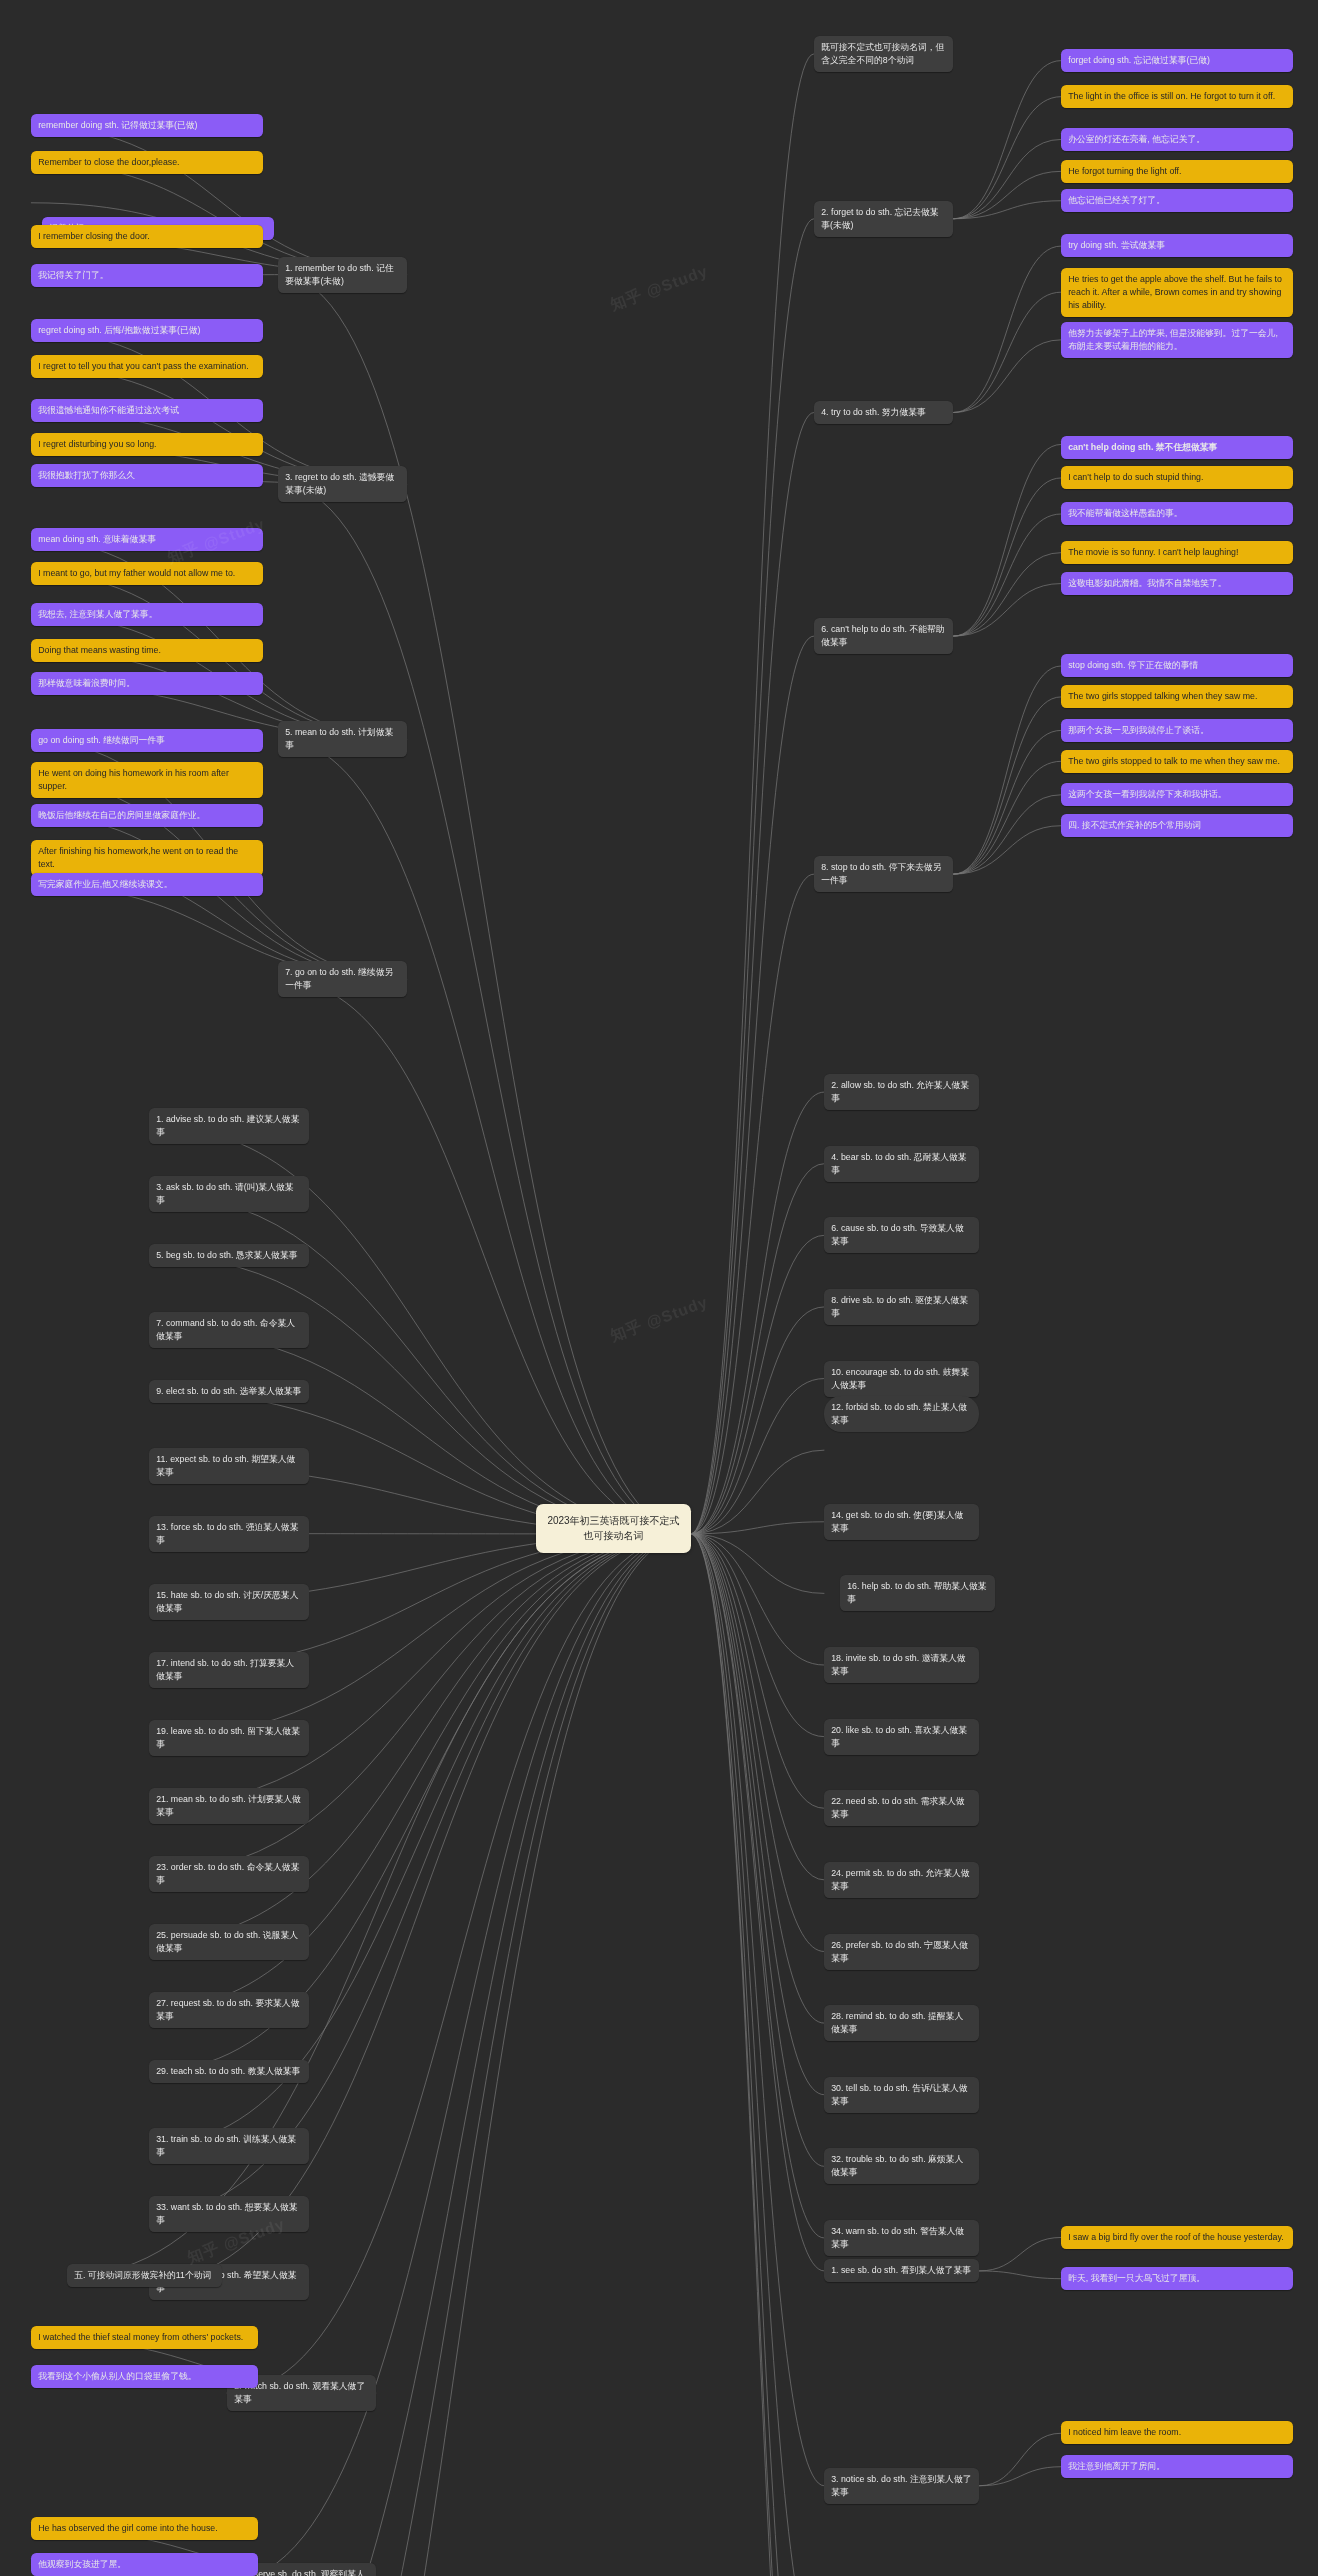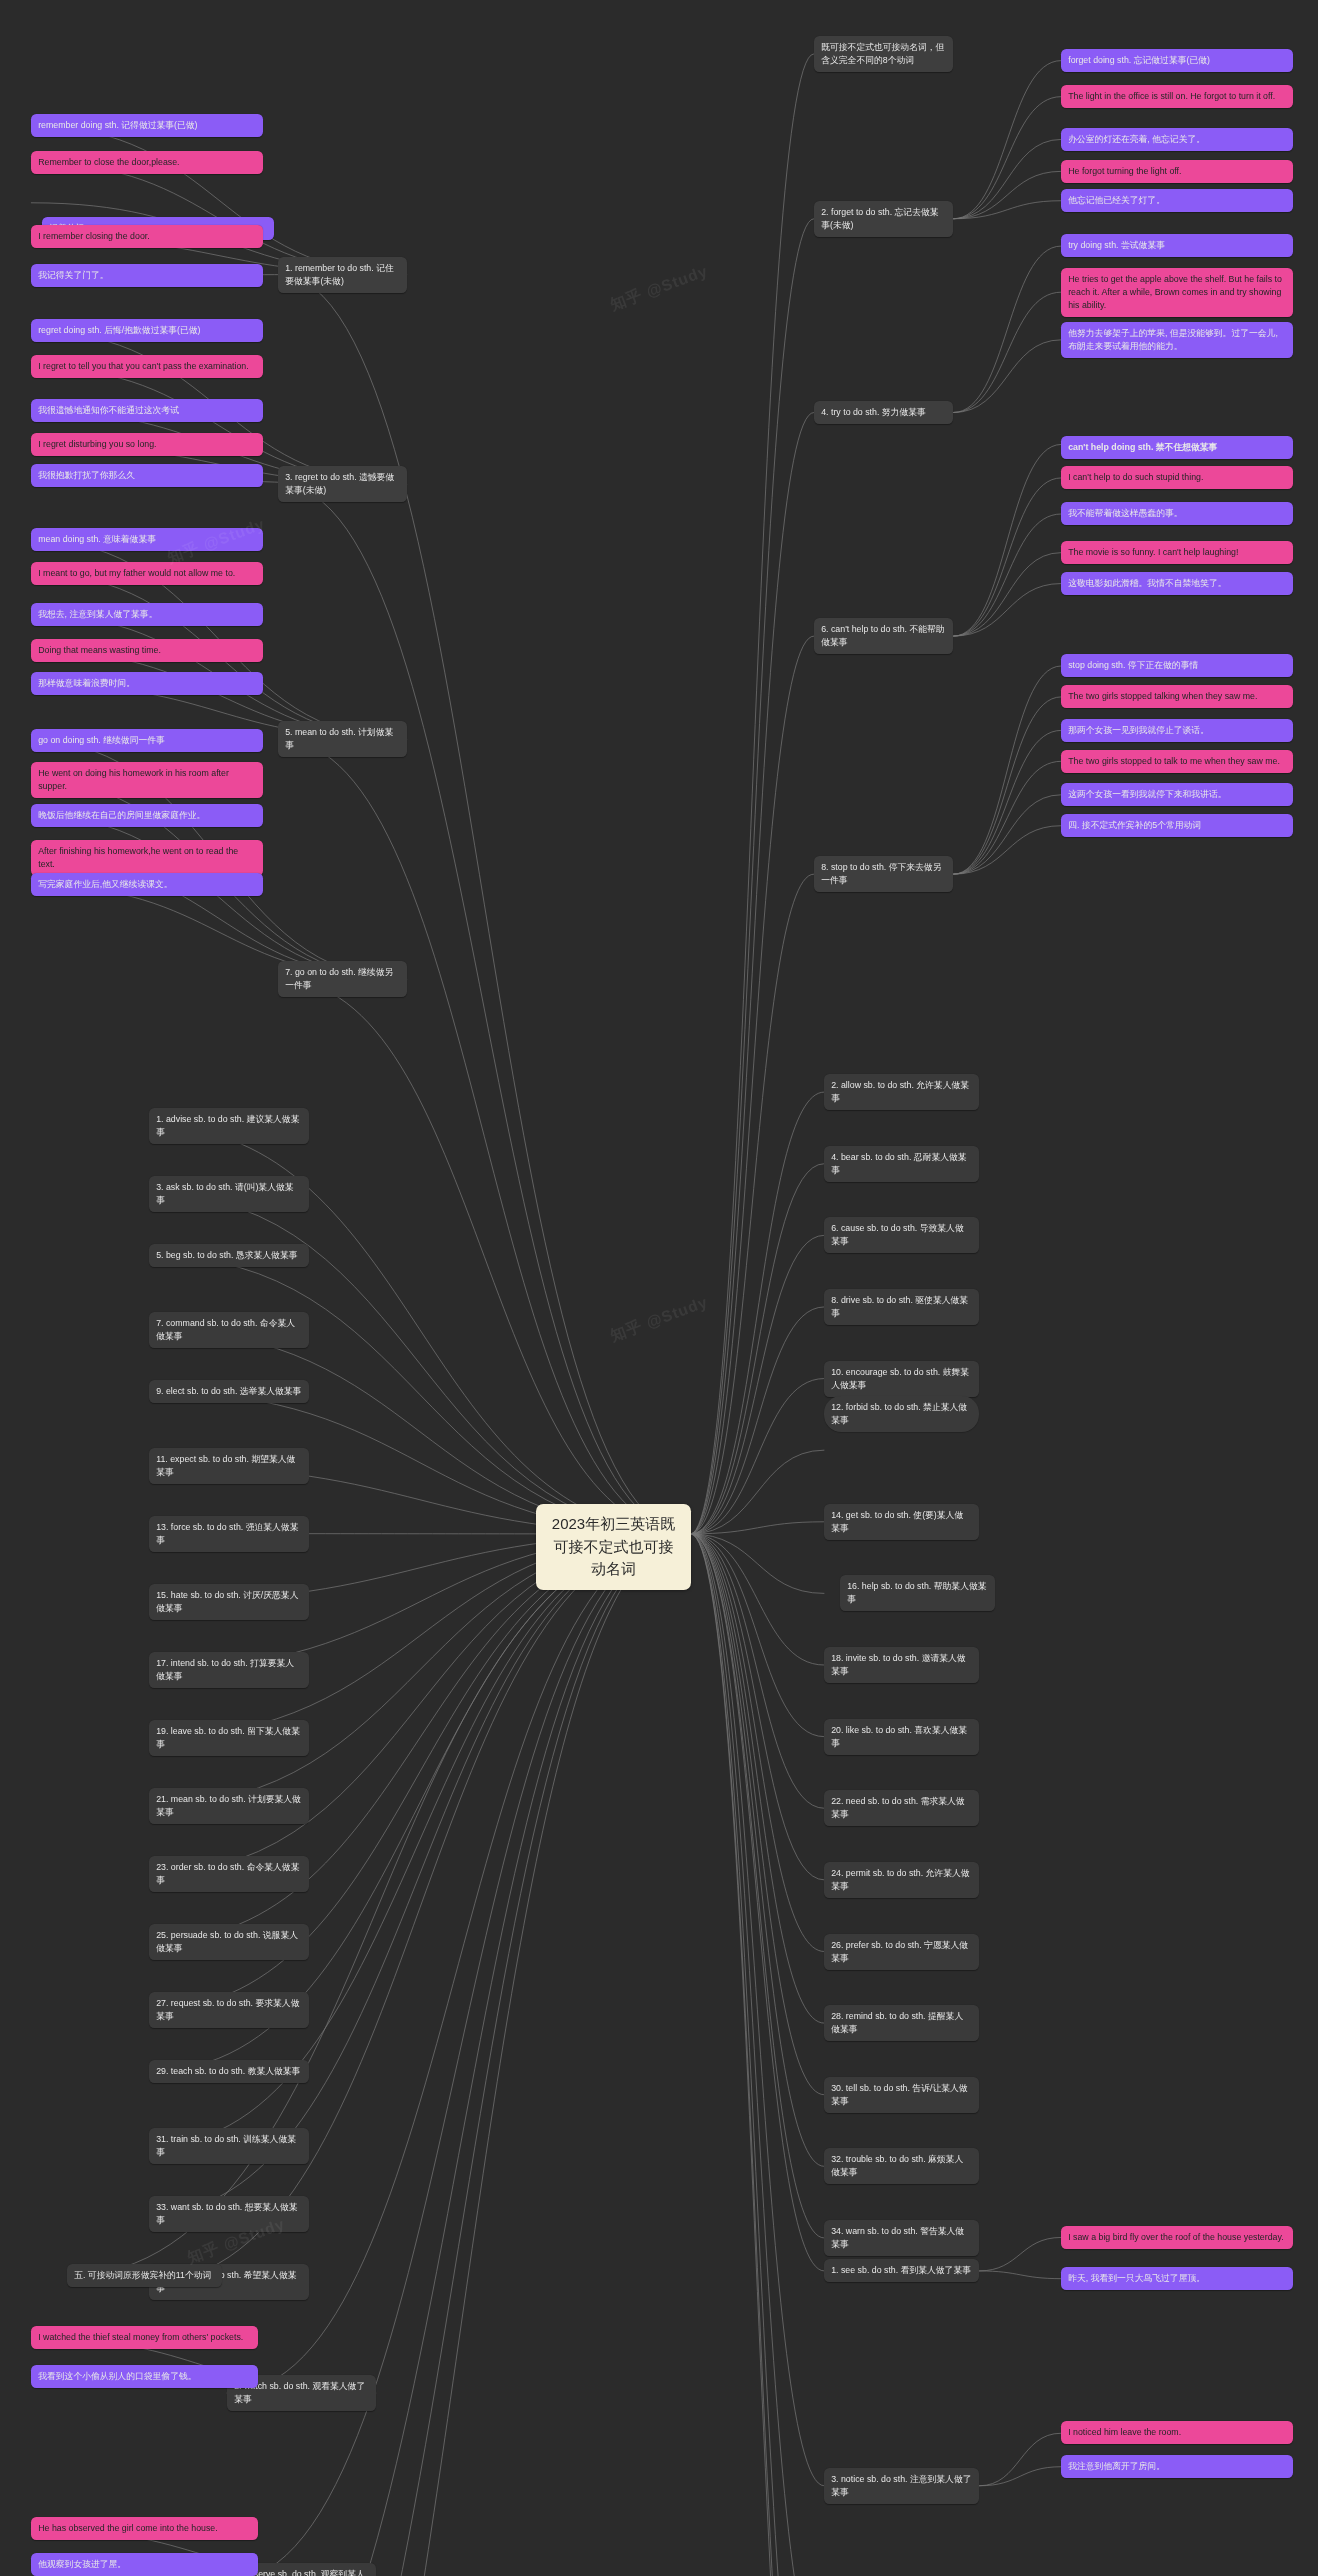--- a/index.html
+++ b/index.html
@@ -2,26 +2,26 @@
 <html style="font-size:8.2px"><head>
 <meta charset="utf-8">
 <style>
   html,body{margin:0;padding:0;background:#2b2b2b;}
   body{width:1319px;height:3244px;position:relative;font-family:"Liberation Sans","DejaVu Sans",sans-serif;overflow:hidden;}
   #canvas{position:absolute;left:0;top:0;width:1319px;height:3244px;background:#2b2b2b;}
   svg.links{position:absolute;left:0;top:0;width:1319px;height:3244px;pointer-events:none;}
   .node{position:absolute;box-sizing:border-box;border-radius:5.2px;padding:5.2px 7.2px;
         font-size:8.8px;line-height:1.45;color:#e8e8e8;background:#3a3a3a;
         box-shadow:0 0.5px 1px rgba(0,0,0,.35);}
-  .node.l1{background:#f6f0d8;color:#2b2b2b;border-radius:7.2px;text-align:center;font-size:15px;
+  .node.l1{background:#f6f0d8;color:#2b2b2b;border-radius:7.2px;text-align:center;font-size:10px;
            line-height:1.5;padding:9.3px 10.3px;box-shadow:0 1px 3.1px rgba(0,0,0,.4);}
   .node.l2{background:#3e3e3e;}
   .node.l3{background:#3a3a3a;}
   .node.leaf{background:#8b5cf6;}
-  .node.light{background:#ec4899;color:#262626;}
+  .node.light{background:#eab308;color:#262626;}
   .wm{position:absolute;color:rgba(255,255,255,.07);font-size:15.5px;font-weight:bold;
       transform:rotate(-20deg);pointer-events:none;letter-spacing:1px;}
 </style>
 </head>
 <body>
 
 <div id="canvas">
   <svg class="links" id="links" viewBox="0 0 2560 6296" width="1319" height="3244">
       <path d="M 1340 2977 C 940 2977, 940 532.5, 540 532.5" stroke="#777" stroke-width="1.4" fill="none"></path>
       <path d="M 1340 2977 C 1460 2977, 1460 104.5, 1580 104.5" stroke="#777" stroke-width="1.4" fill="none"></path>

